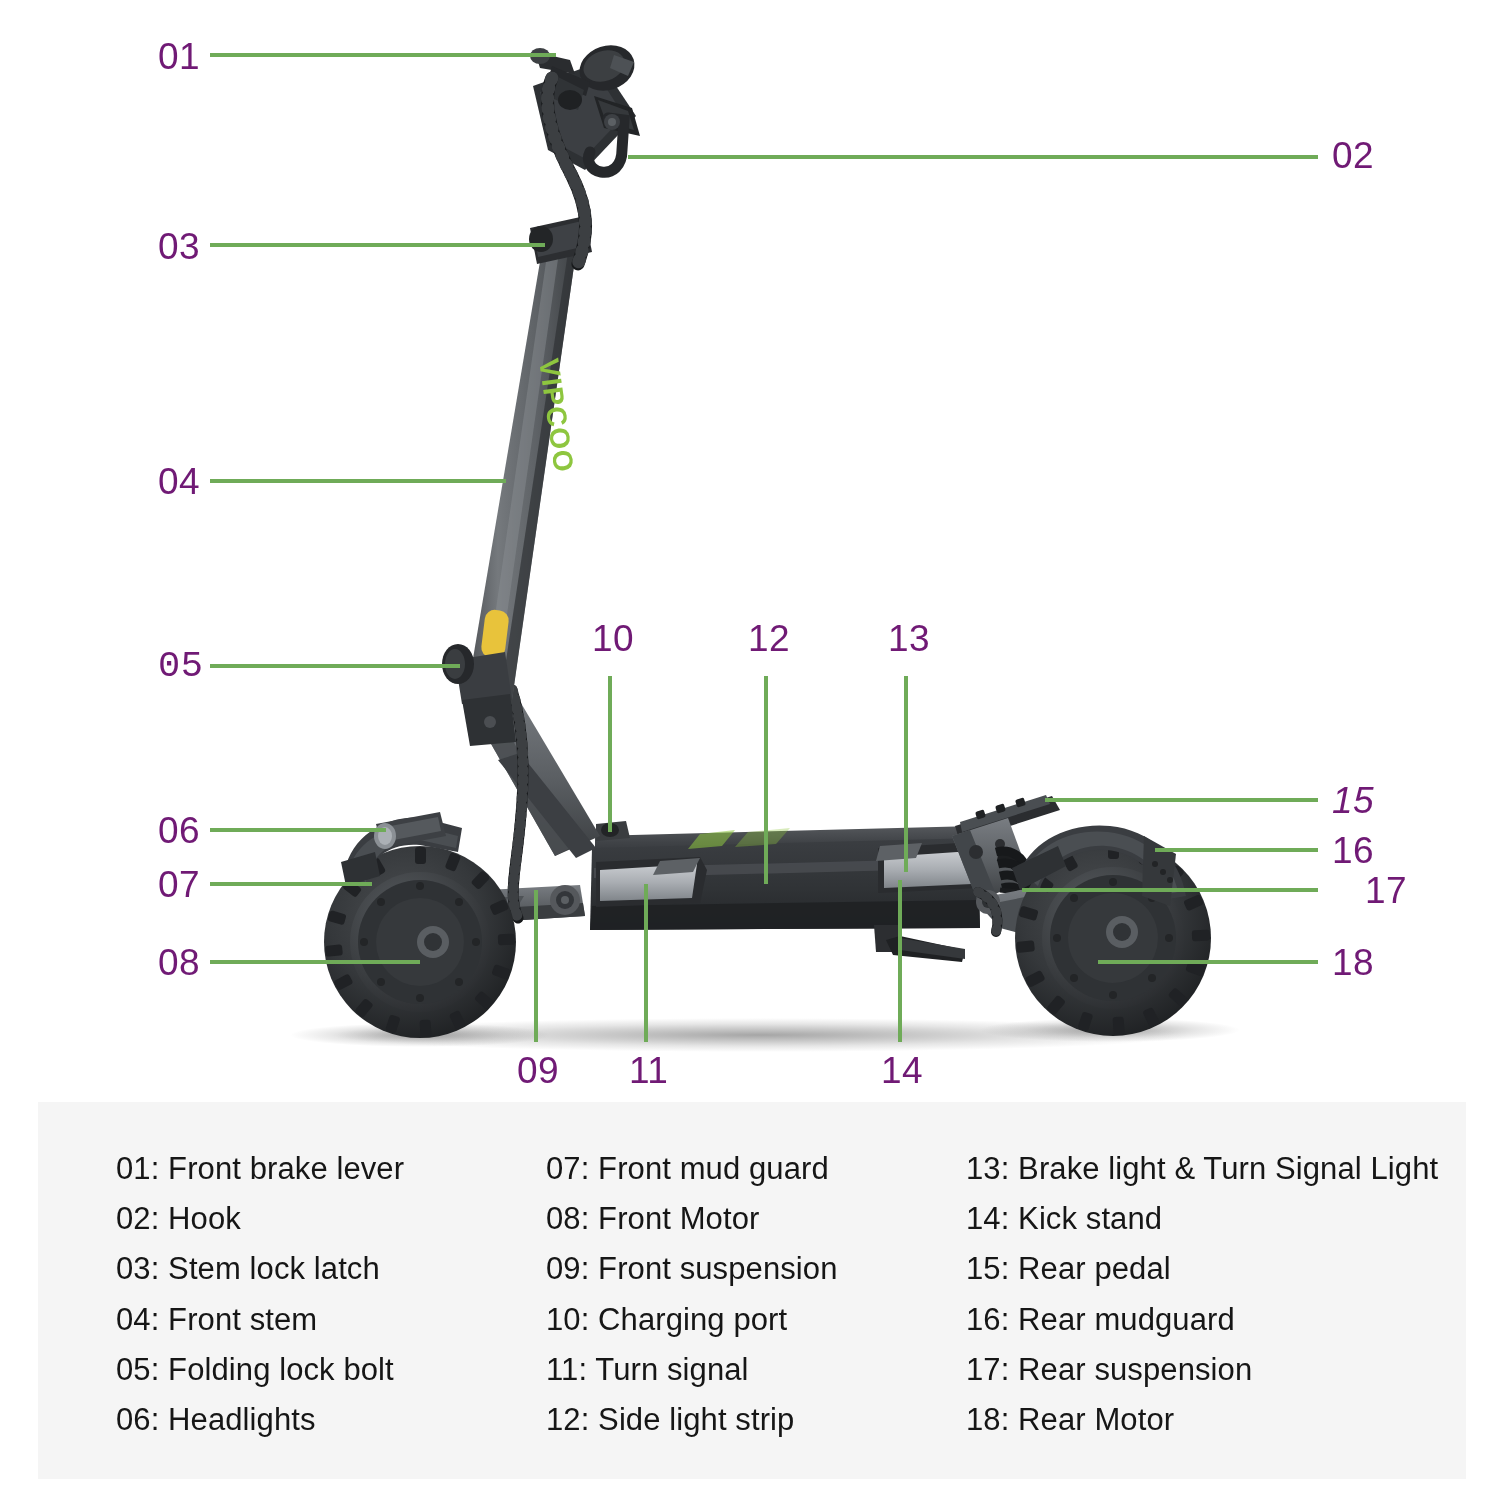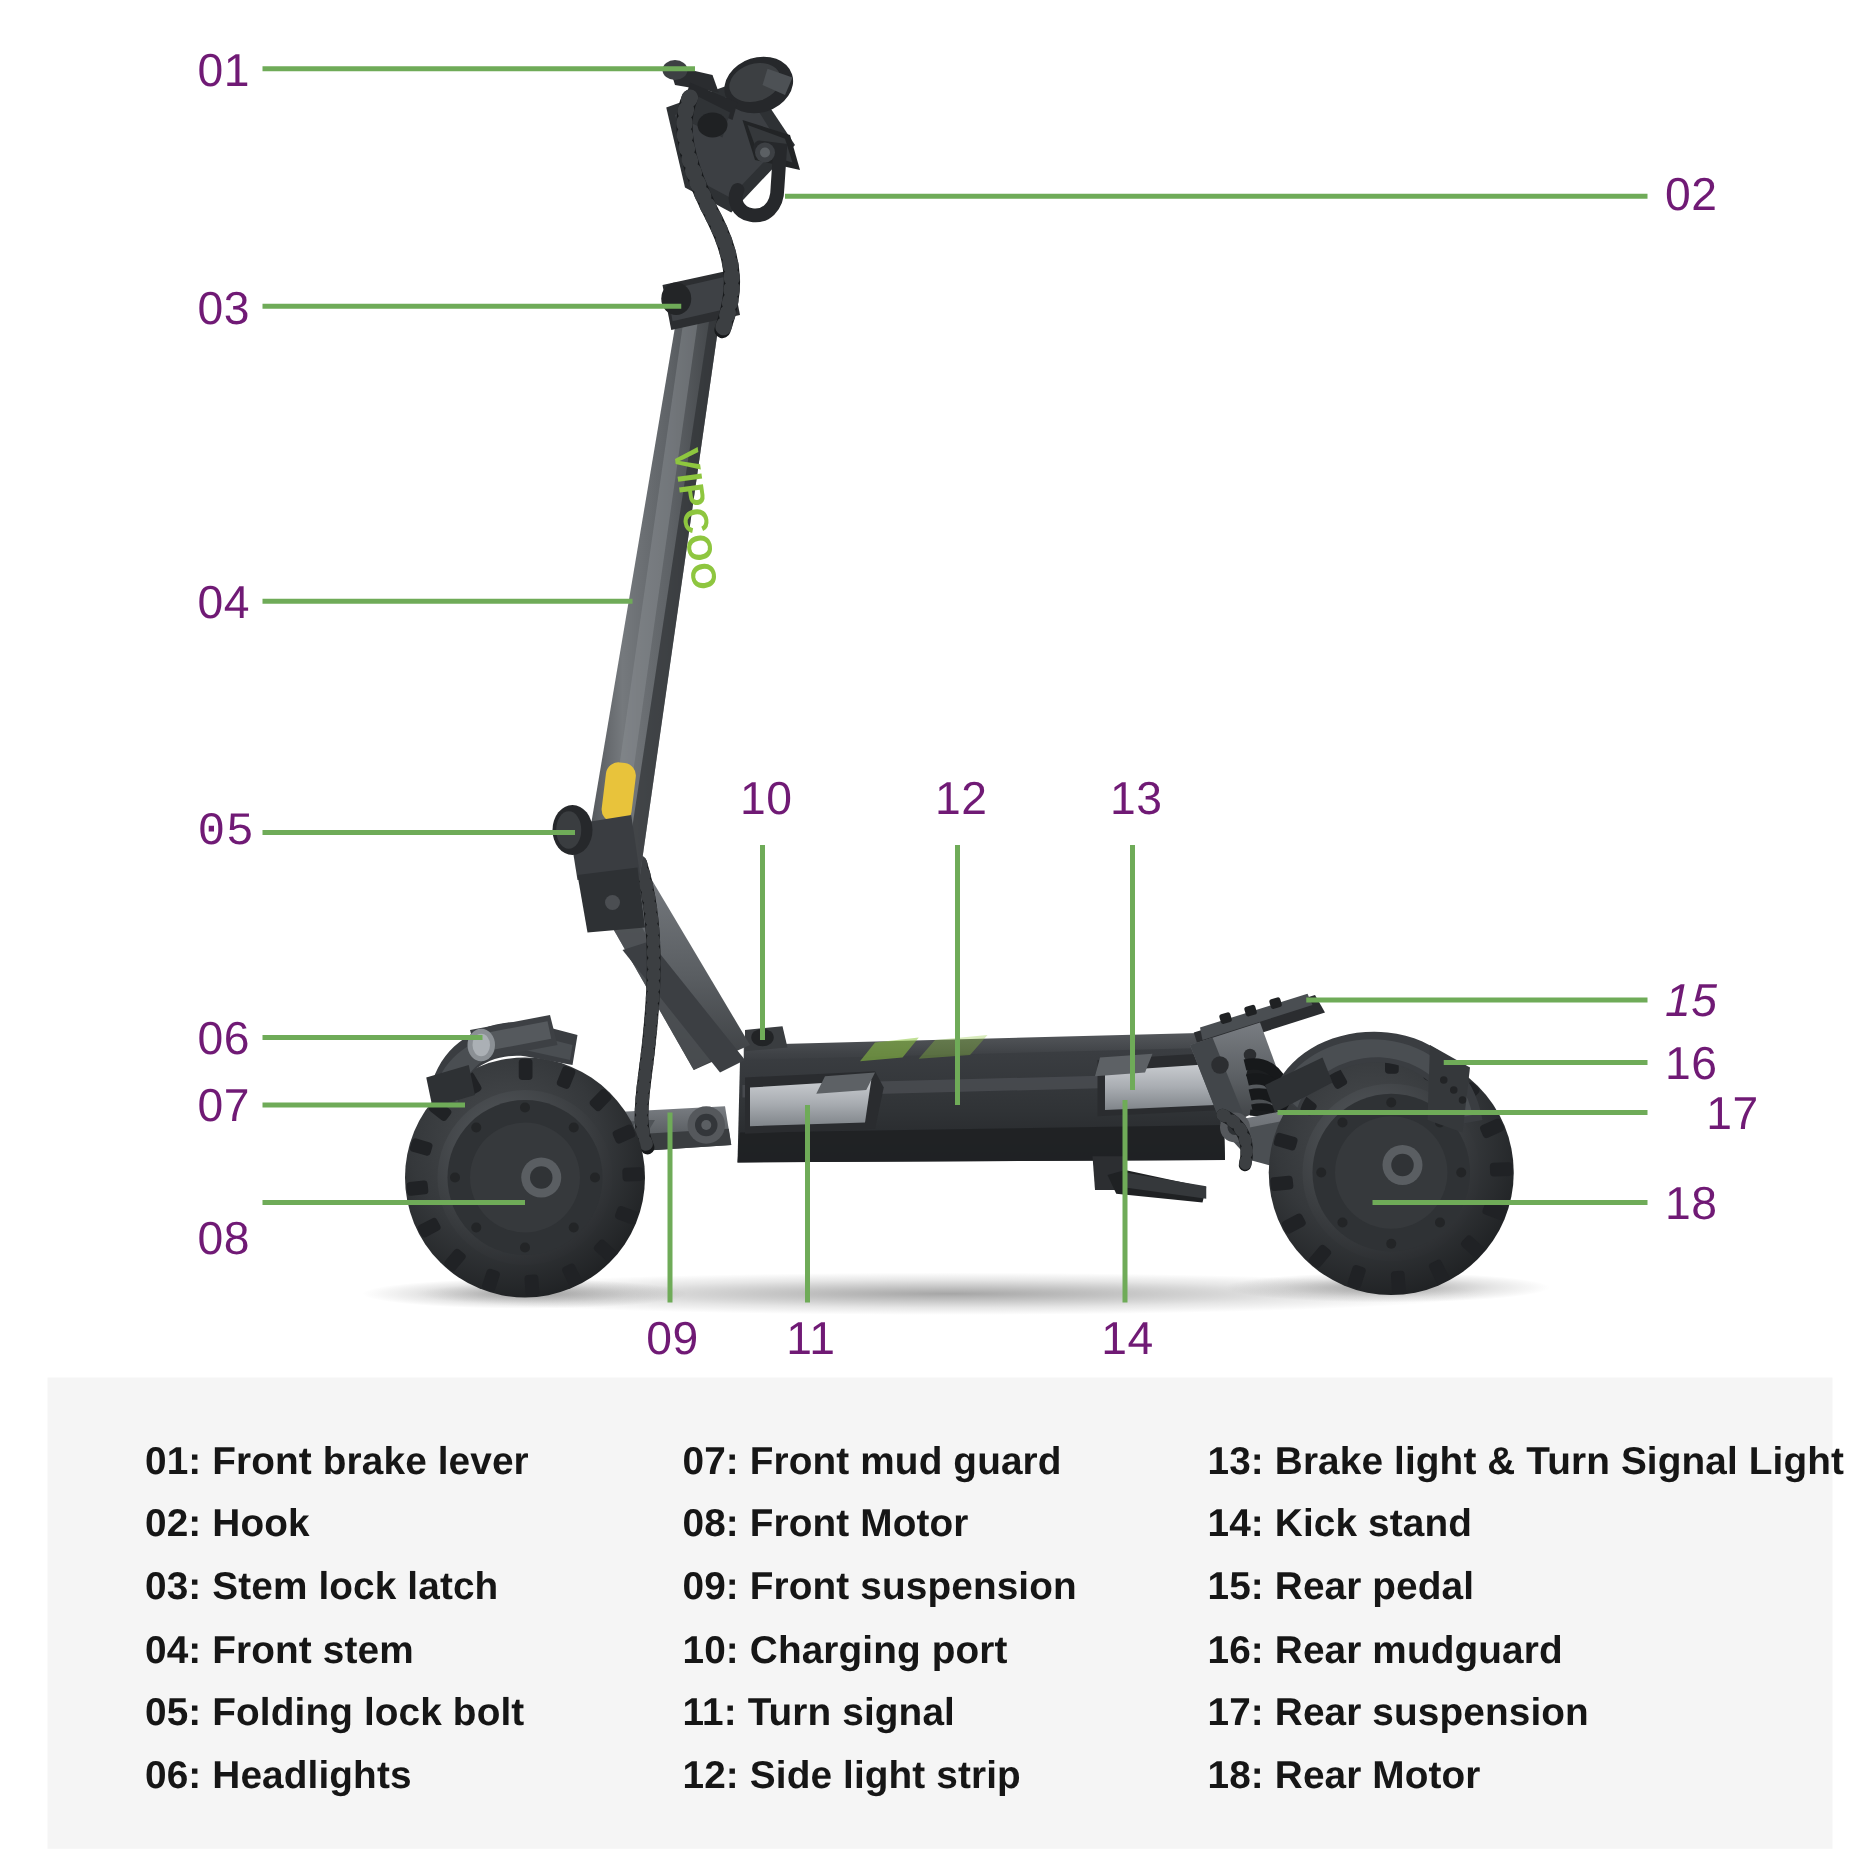--- a/index.html
+++ b/index.html
@@ -40,21 +40,21 @@
   }
   #legend-grid{
     display:grid;
     grid-template-columns:430px 420px 560px;
     padding-left:78px;
   }
   .legend-col{display:flex;flex-direction:column;}
   .legend-item{
     font-family:"Liberation Sans", sans-serif;
     font-size:31px;
-    font-weight:700;
+    font-weight:400;
     color:#161616;
     line-height:1.62;
     letter-spacing:0.1px;
     white-space:nowrap;
   }
 </style>
 </head>
 <body>
 
 <div id="stage">
@@ -414,21 +414,21 @@
       </g>
     </svg>
 
     <div class="callout-num" style="left:158px;top:38px;">01</div>
     <div class="callout-num" style="left:1332px;top:137px;">02</div>
     <div class="callout-num" style="left:158px;top:228px;">03</div>
     <div class="callout-num" style="left:158px;top:463px;">04</div>
     <div class="callout-num" style="left:158px;top:648px;font-family:Liberation Mono, monospace;">05</div>
     <div class="callout-num" style="left:158px;top:812px;">06</div>
     <div class="callout-num" style="left:158px;top:866px;">07</div>
-    <div class="callout-num" style="left:158px;top:972px;">08</div>
+    <div class="callout-num" style="left:158px;top:944px;">08</div>
     <div class="callout-num" style="left:517px;top:1052px;">09</div>
     <div class="callout-num" style="left:592px;top:620px;">10</div>
     <div class="callout-num" style="left:629px;top:1052px;">11</div>
     <div class="callout-num" style="left:748px;top:620px;">12</div>
     <div class="callout-num" style="left:888px;top:620px;">13</div>
     <div class="callout-num" style="left:881px;top:1052px;">14</div>
     <div class="callout-num" style="left:1332px;top:782px;font-style:italic;">15</div>
     <div class="callout-num" style="left:1332px;top:832px;">16</div>
     <div class="callout-num" style="left:1332px;top:872px;margin-left:33px;">17</div>
     <div class="callout-num" style="left:1332px;top:944px;">18</div>

